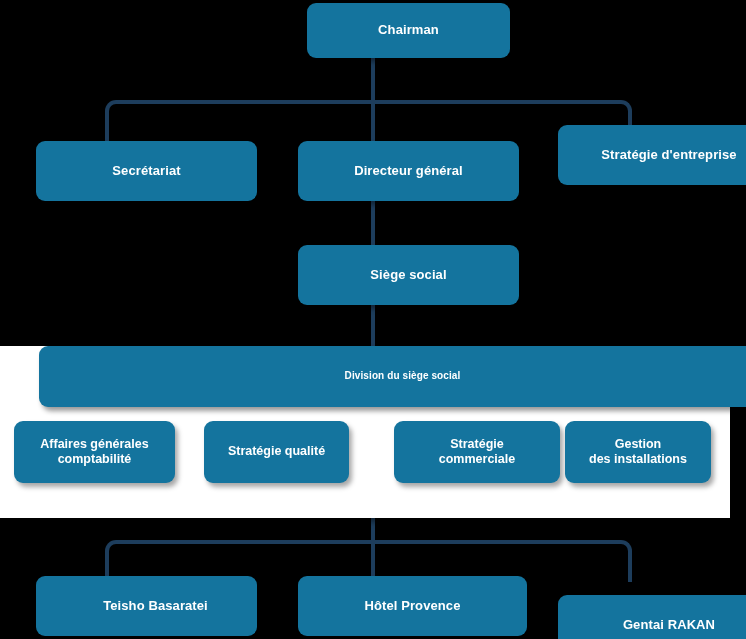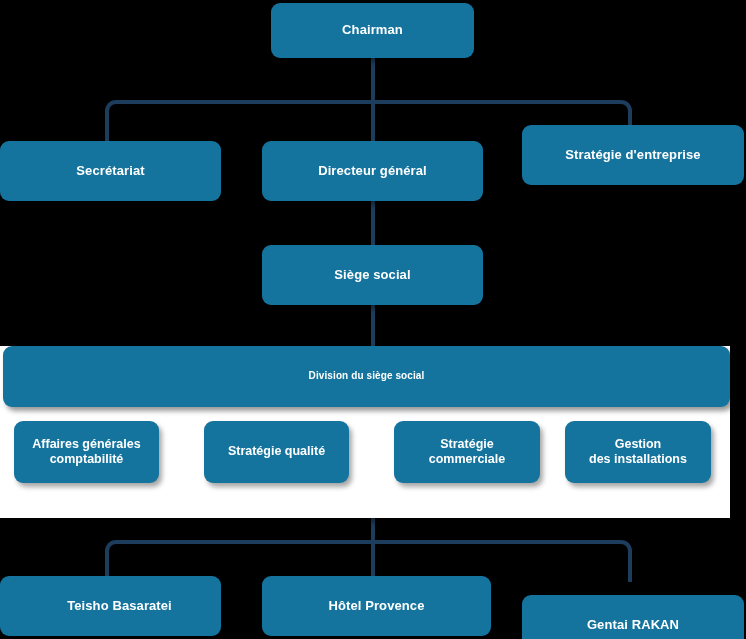--- a/index.html
+++ b/index.html
@@ -30,20 +30,21 @@
     justify-content: center;
     text-align: center;
     color: #ffffff;
     font-weight: bold;
     font-size: 13px;
     line-height: 1.25;
     letter-spacing: 0.1px;
     box-shadow: 3px 4px 5px rgba(0,0,0,0.40);
     z-index: 4;
     padding: 2px 6px;
+    margin-left: 36px;
   }
   .node .label {
     display: block;
     white-space: pre-line;
   }
 
   
   .n-chairman   { left: 271px; top: 3px;   width: 203px; height: 55px; }
 
   
@@ -88,23 +89,23 @@
     color: #ffffff;
     font-weight: bold;
     font-size: 12.5px;
     line-height: 1.22;
     box-shadow: 3px 4px 5px rgba(0,0,0,0.35);
     z-index: 5;
     padding: 2px 5px;
     box-sizing: border-box;
   }
   .sub .label { white-space: pre-line; display: block; }
-  .sub-0 { left: 14px;  width: 145px; }
+  .sub-0 { left: 14px;  width: 161px; }
   .sub-1 { left: 204px; width: 145px; }
-  .sub-2 { left: 394px; width: 146px; }
+  .sub-2 { left: 394px; width: 166px; }
   .sub-3 { left: 565px; width: 146px; }
 
   
   .n-teisho    { left: 0px;   top: 576px; width: 221px; height: 60px; padding-left: 24px; }
   .n-hotel     { left: 262px; top: 576px; width: 229px; height: 60px; }
   .n-gentai    { left: 522px; top: 595px; width: 222px; height: 60px; }
 
   
   .conn {
     position: absolute;

